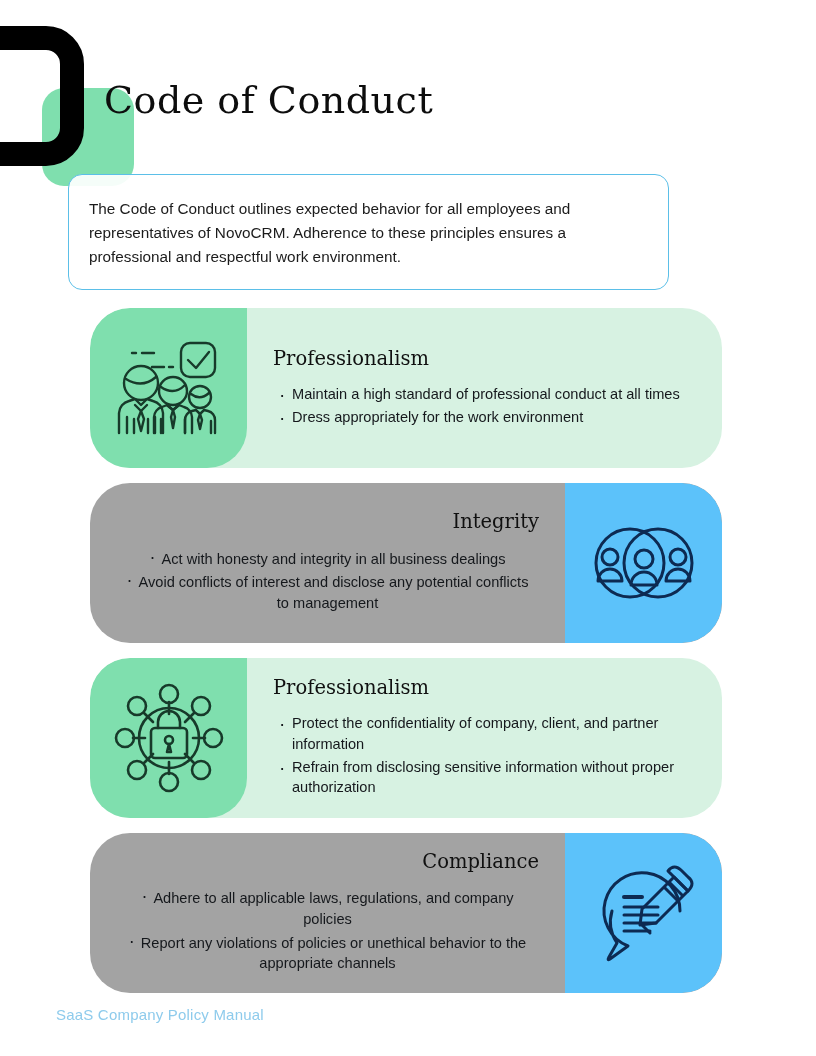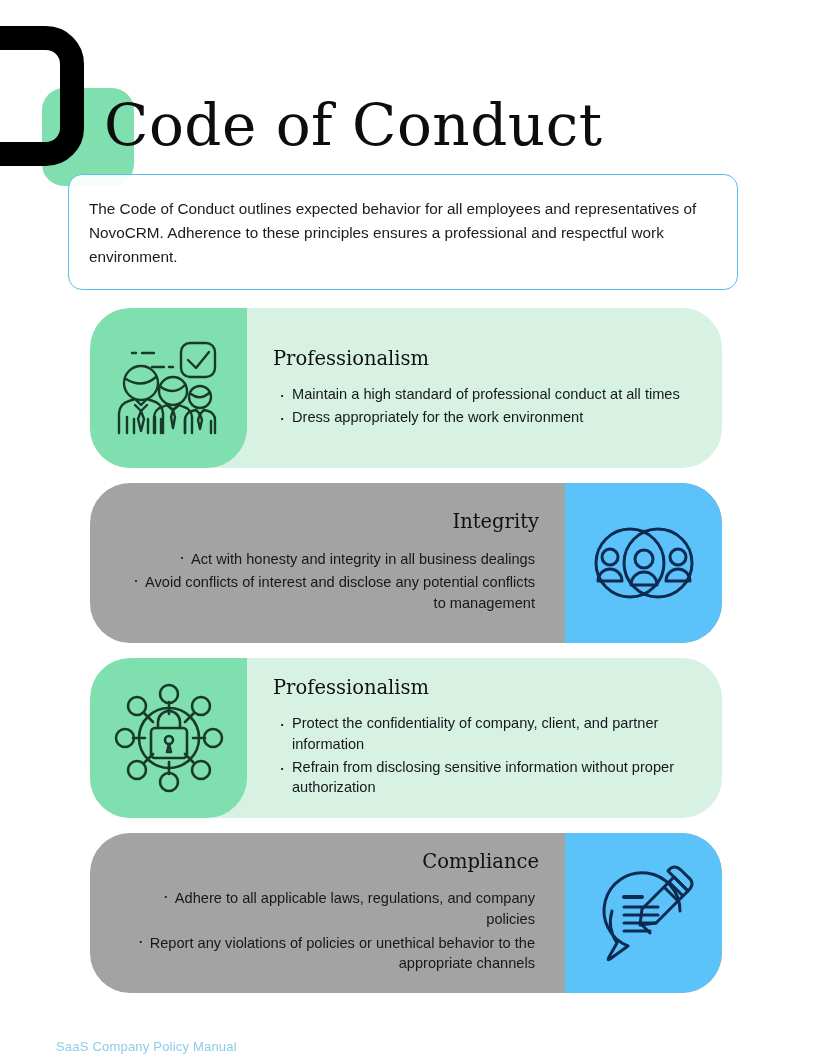--- a/index.html
+++ b/index.html
@@ -38,35 +38,35 @@
     box-sizing: border-box;
     z-index: 2;
   }
 
   
   .page-title {
     position: absolute;
     left: 104px;
     top: 56px;
     font-family: "DejaVu Serif", "Liberation Serif", serif;
-    font-size: 58px;
+    font-size: 38px;
     font-weight: 400;
     letter-spacing: 0.5px;
     color: #0d0d0d;
     line-height: 1.05;
     z-index: 3;
     white-space: nowrap;
   }
 
   
   .intro-box {
     position: absolute;
     left: 68px;
     top: 174px;
-    width: 670px;
+    width: 601px;
     height: 116px;
     box-sizing: border-box;
     border: 1.6px solid #5bbfe8;
     border-radius: 14px;
     background: rgba(255,255,255,0.92);
     z-index: 4;
     padding: 22px 24px 0 20px;
   }
   .intro-text {
     font-size: 15.3px;
@@ -144,36 +144,36 @@
     position: absolute;
     left: 2px;
     top: -1px;
     font-size: 19px;
     line-height: 1.25;
     color: #15181c;
   }
   .card.icon-right .bullets li {
     padding-left: 0;
     padding-right: 0;
-    text-align: right;
+    text-align: center;
   }
   .card.icon-right .bullets li::before { display: none; }
   .card.icon-right .bullets li .bdot {
     margin-right: 6px;
     font-size: 18px;
     line-height: 1;
     vertical-align: 1px;
   }
 
   
   .footer {
     position: absolute;
     left: 56px;
-    top: 1039px;
-    font-size: 13px;
+    top: 1006px;
+    font-size: 15px;
     color: #8ecbec;
     letter-spacing: 0.2px;
   }
 
   svg { display: block; }
 </style>
 </head>
 <body>
 
 <div class="deco-green"></div>

